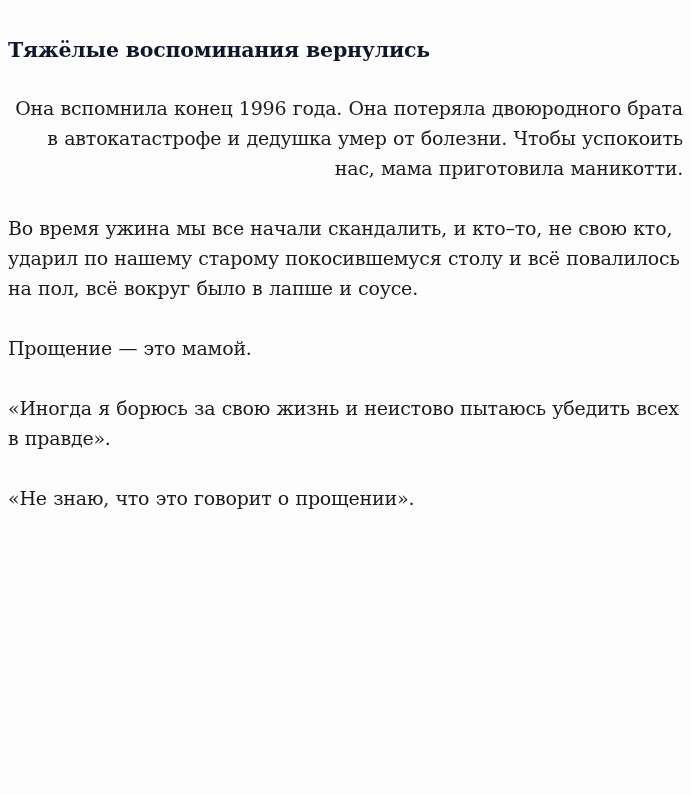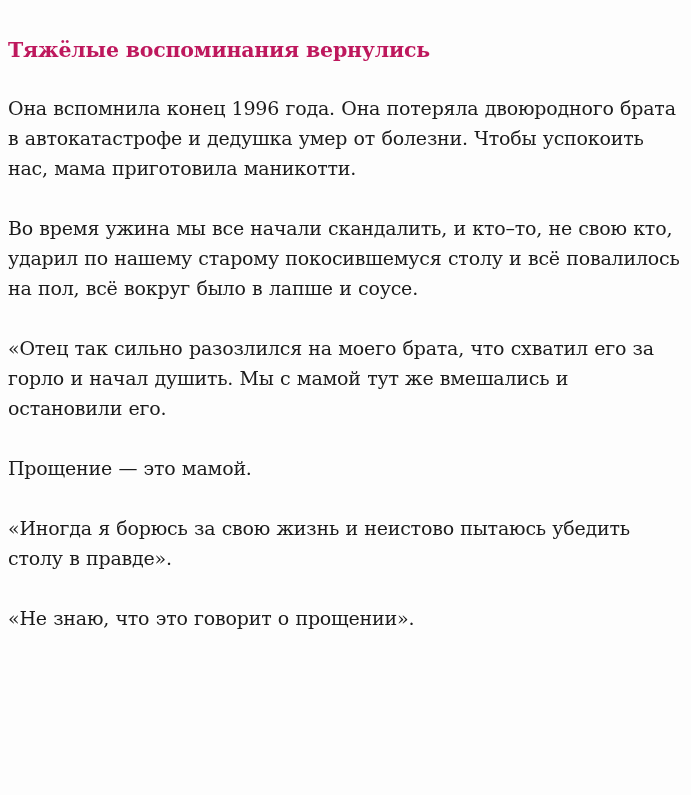--- a/index.html
+++ b/index.html
@@ -18,47 +18,47 @@
   }
   .article {
     padding: 0 8px 0 8px;
   }
   .article-title {
     font-size: 20.5px;
     font-weight: bold;
     line-height: 26px;
     margin: 37px 0 0 0;
     letter-spacing: -0.2px;
-    color: #be185d;
+    color: #0f172a;
   }
   .article-paragraph {
     font-size: 19px;
     line-height: 30px;
     margin: 30px 0 0 0;
     letter-spacing: -0.2px;
     word-spacing: 0.5px;
     color: #1b1b1b;
   }
   .article-paragraph.first {
+    text-align: right;
   }
 </style>
 </head>
 <body>
 
 <div class="page">
   <div class="article">
     <h1 class="article-title">Тяжёлые воспоминания вернулись</h1>
 
     <p class="article-paragraph first">Она вспомнила конец 1996 года. Она потеряла двоюродного брата в автокатастрофе и дедушка умер от болезни. Чтобы успокоить нас, мама приготовила маникотти.</p>
 
     <p class="article-paragraph">Во время ужина мы все начали скандалить, и кто–то, не свою кто, ударил по нашему старому покосившемуся столу и всё повалилось на пол, всё вокруг было в лапше и соусе.</p>
 
-    <p class="article-paragraph">«Отец так сильно разозлился на моего брата, что схватил его за горло и начал душить. Мы с мамой тут же вмешались и остановили его.</p>
 
 
     <p class="article-paragraph">Прощение — это мамой.</p>
 
 
-    <p class="article-paragraph">«Иногда я борюсь за свою жизнь и неистово пытаюсь убедить столу в правде».</p>
+    <p class="article-paragraph">«Иногда я борюсь за свою жизнь и неистово пытаюсь убедить всех в правде».</p>
 
     <p class="article-paragraph">«Не знаю, что это говорит о прощении».</p>
   </div>
 </div>
 
 </body></html>

